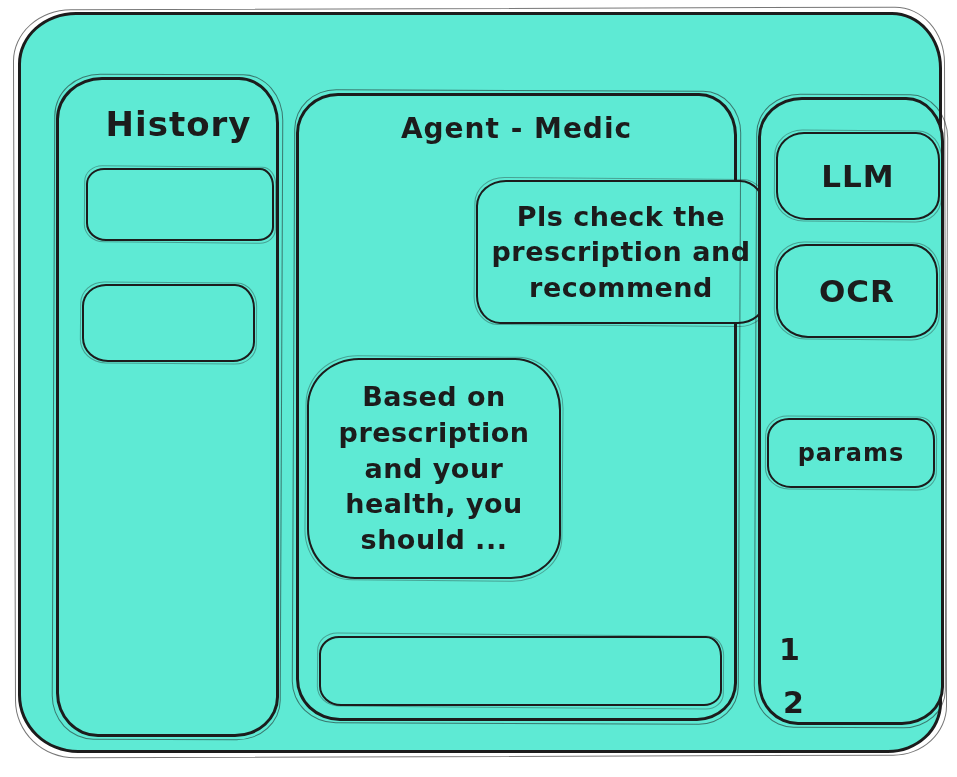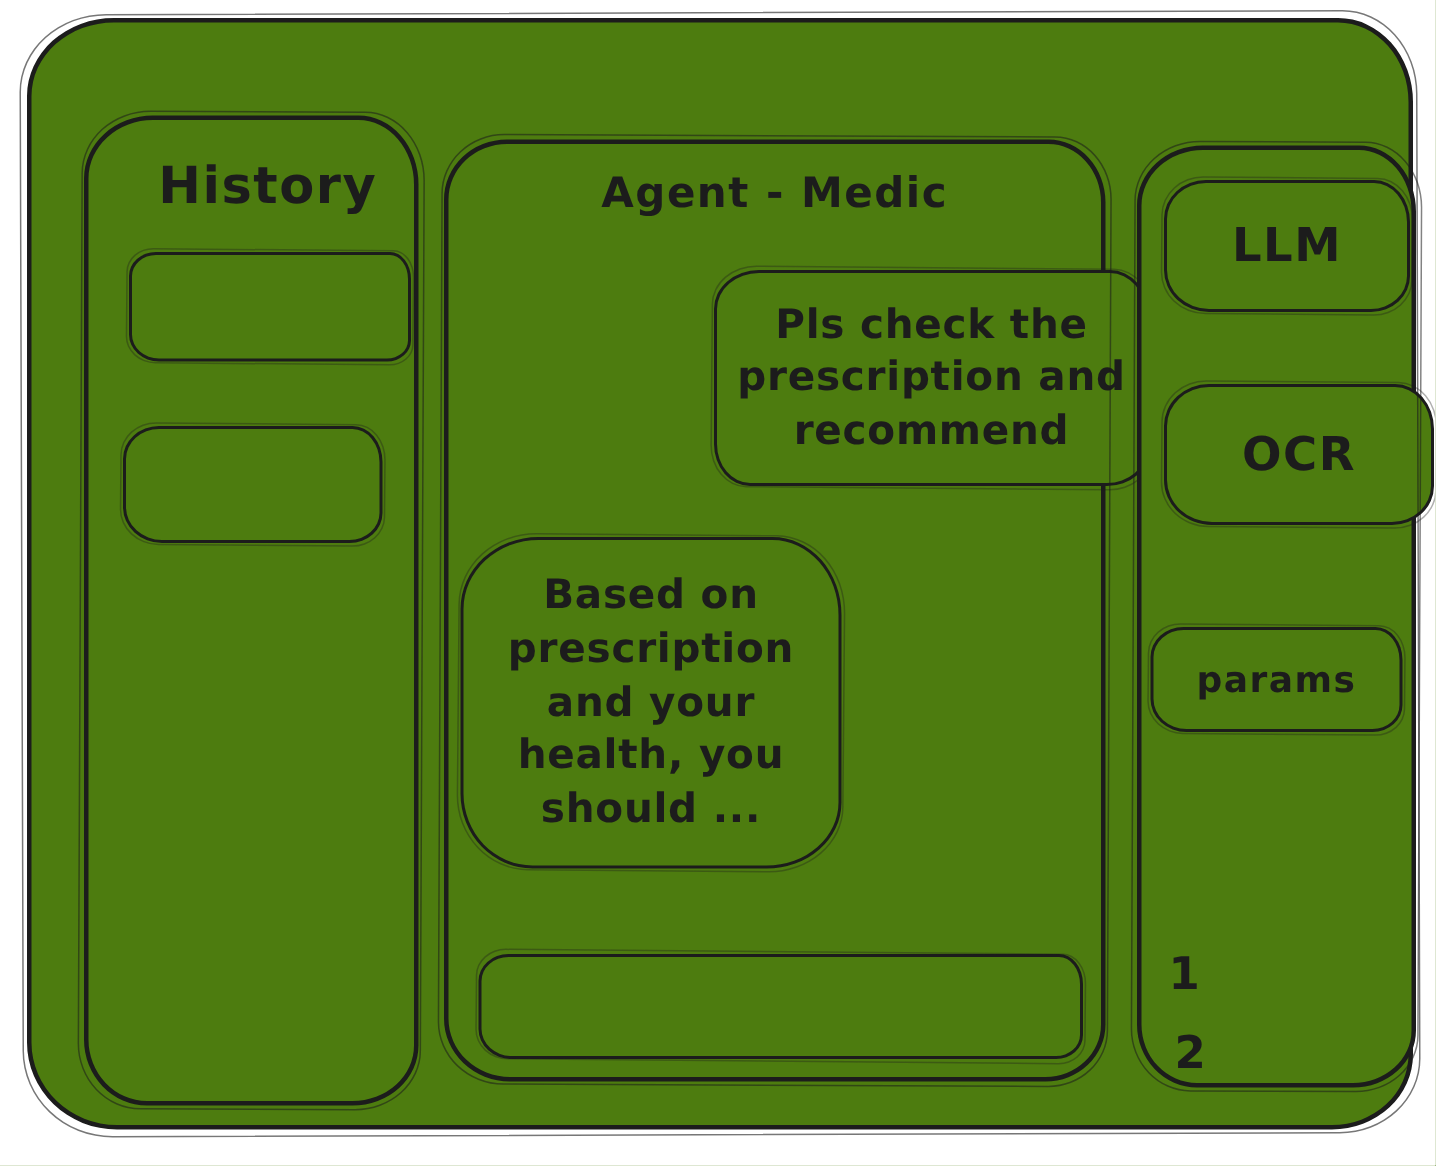--- a/index.html
+++ b/index.html
@@ -15,21 +15,21 @@
   .canvas{
     position:relative;
     width:957px;height:777px;
     background:#ffffff;
     overflow:hidden;
   }
   
   .sketch{
     position:absolute;
     border:3px solid var(--ink);
-    background:#4d7c0f;
+    background:#5eead4;
   }
   .sketch::after{
     content:"";
     position:absolute;
     inset:-6px;
     border:1.6px solid var(--ink);
     border-radius:inherit;
     opacity:.55;
     transform:rotate(.25deg);
     pointer-events:none;
@@ -107,25 +107,25 @@
     left:737px;top:82px;width:186px;height:628px;
     border-radius:44px 38px 42px 40px / 40px 44px 38px 42px;
   }
   .tool-btn{
     display:flex;align-items:center;justify-content:center;
     text-align:center;
     font-size:31px;font-weight:700;letter-spacing:1px;
     cursor:pointer;
   }
   .btn-llm{
-    left:15px;top:20px;width:164px;height:88px;
+    left:15px;top:32px;width:164px;height:88px;
     border-radius:28px 24px 26px 30px / 26px 28px 24px 28px;
   }
   .btn-ocr{
-    left:15px;top:156px;width:180px;height:94px;
+    left:15px;top:144px;width:162px;height:94px;
     border-radius:30px 26px 28px 32px / 28px 30px 26px 30px;
   }
   .btn-params{
     left:6px;top:318px;width:168px;height:70px;
     border-radius:22px 18px 20px 24px / 20px 22px 18px 22px;
     font-size:24px;
   }
   .btn-doc-source{
     left:11px;top:426px;width:170px;height:122px;
     border-radius:34px 30px 32px 36px / 32px 34px 30px 34px;

